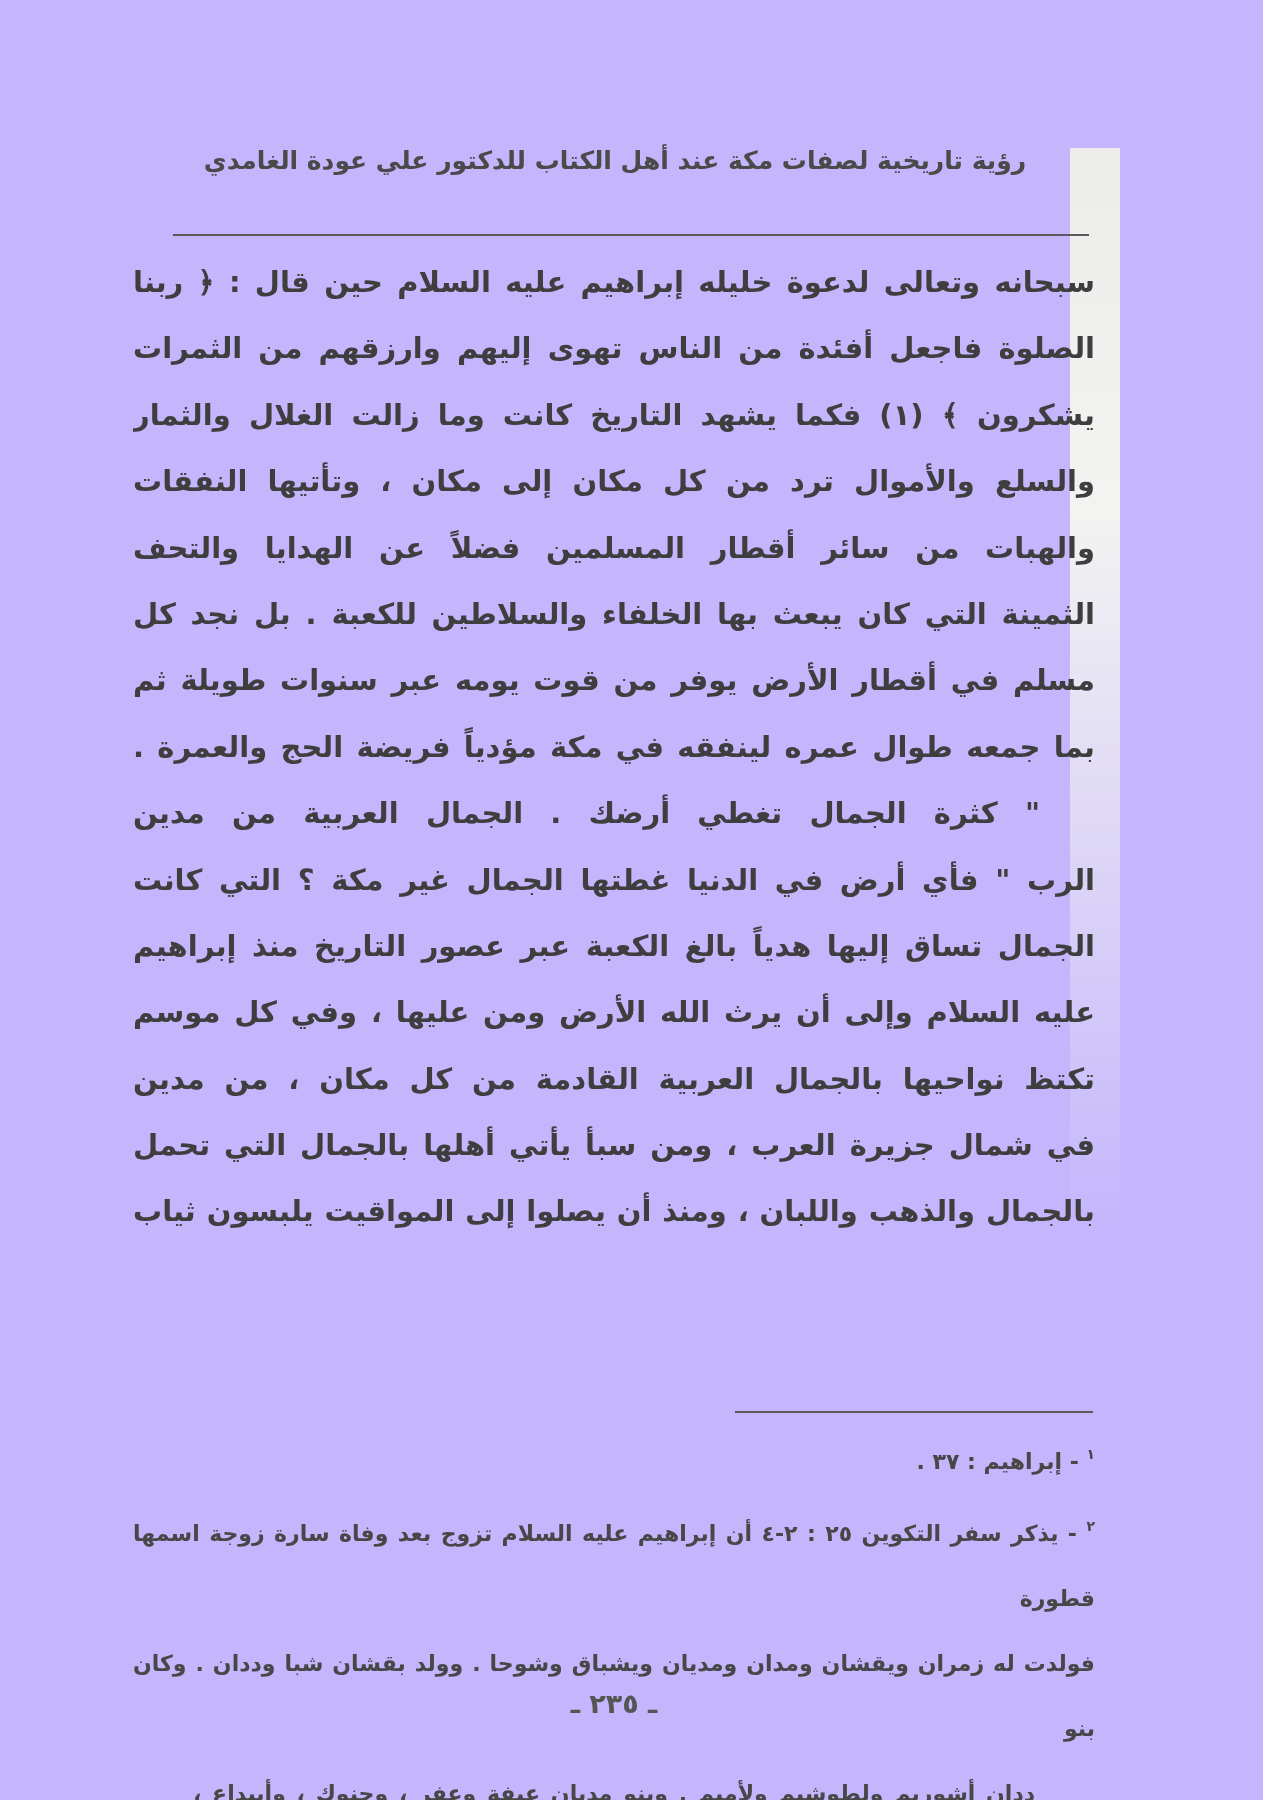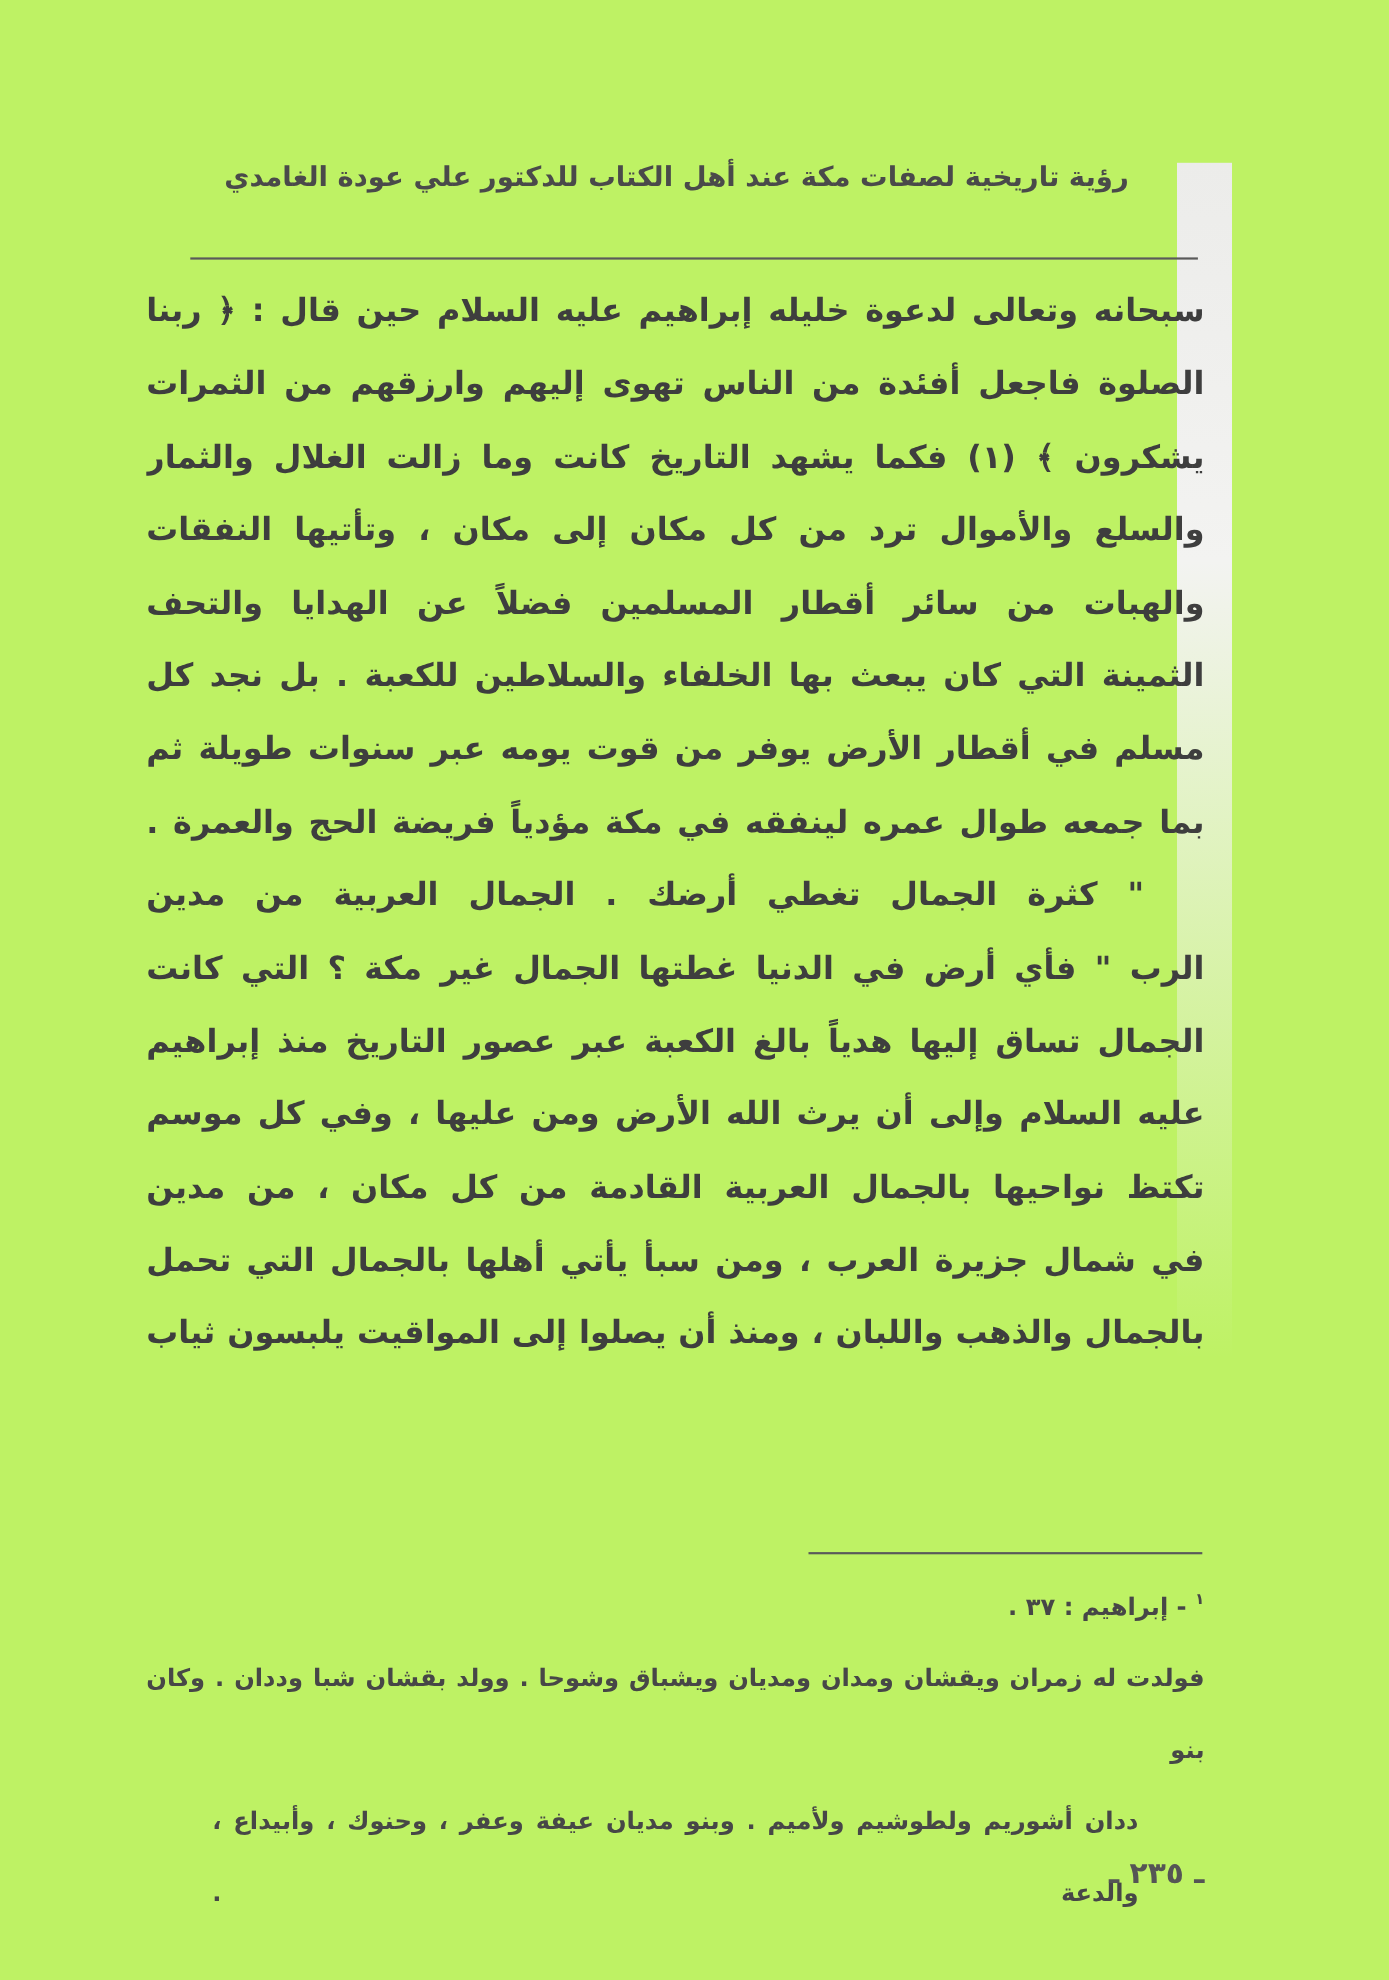--- a/index.html
+++ b/index.html
@@ -1,20 +1,20 @@
 <!DOCTYPE html>
 <html lang="ar" dir="rtl"><head>
 <meta charset="utf-8">
 <style>
   html,body{margin:0;padding:0;background:#e9e9e7;}
   .page{
     position:relative;
     width:1263px;height:1800px;
     margin:0 auto;
-    background:#bef264;
+    background:#c4b5fd;
     font-family:"DejaVu Sans", sans-serif;
     overflow:hidden;
     direction:rtl;
   }
   
   .scan-shadow{
     position:absolute;
     left:1070px;top:148px;width:50px;height:1450px;
     background:linear-gradient(180deg,#ececea 0%,#f3f3f1 25%,rgba(243,243,241,0) 75%);
     pointer-events:none;
@@ -58,21 +58,21 @@
   }
   .fn-line.fn-short{text-align-last:right;-moz-text-align-last:right;}
   .fn-line.fn-indent-both{padding:0 60px 0 60px;}
   .fn-sup{
     font-size:14px;
     vertical-align:10px;
     font-weight:bold;
   }
   .page-number{
     position:absolute;top:1688px;left:133px;width:962px;
-    text-align:right;
+    text-align:center;
     font-size:27px;font-weight:bold;color:#555;
     letter-spacing:2px;
   }
 </style>
 </head>
 <body>
 
 <div class="page">
 
   <div class="scan-shadow"></div>
@@ -96,20 +96,21 @@
     <div class="body-line">عليه السلام وإلى أن يرث الله الأرض ومن عليها ، وفي كل موسم حج</div>
     <div class="body-line">تكتظ نواحيها بالجمال العربية القادمة من كل مكان ، من مدين وعيفة</div>
     <div class="body-line">في شمال جزيرة العرب ، ومن سبأ يأتي أهلها بالجمال التي تحمل السلع</div>
     <div class="body-line">بالجمال والذهب واللبان ، ومنذ أن يصلوا إلى المواقيت يلبسون ثياب</div>
   </div>
 
   <div class="fn-sep"></div>
 
   <div class="footnotes">
     <div class="fn-line fn-short"><span class="fn-sup">١</span> <span>- إبراهيم : ٣٧ .</span></div>
+    <div class="fn-line"><span class="fn-sup">٢</span> <span>- يذكر سفر التكوين ٢٥ : ٢-٤ أن إبراهيم عليه السلام تزوج بعد وفاة سارة زوجة اسمها قطورة</span></div>
     <div class="fn-line">فولدت له زمران ويقشان ومدان ومديان ويشباق وشوحا . وولد بقشان شبا وددان . وكان بنو</div>
     <div class="fn-line fn-indent-both">ددان أشوريم ولطوشيم ولأميم . وبنو مديان عيفة وعفر ، وحنوك ، وأبيداع ، والدعة .</div>
 
   </div>
 
   <div class="page-number">ـ ٢٣٥ ـ</div>
 
 </div>
 
 </body></html>

